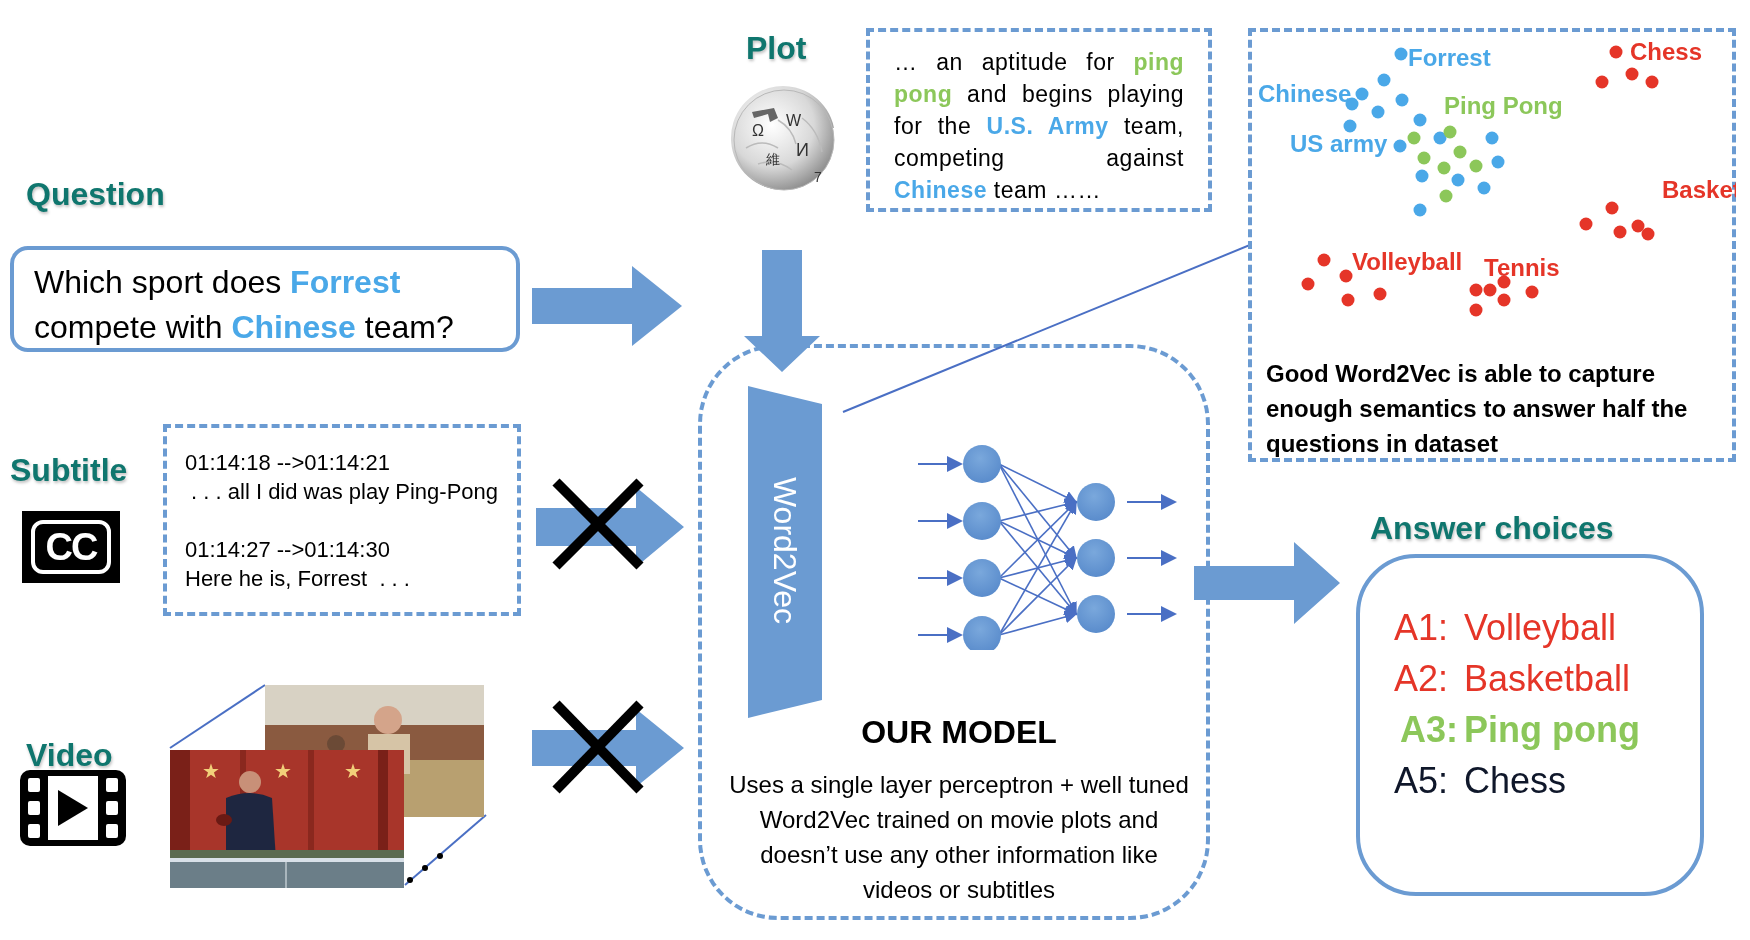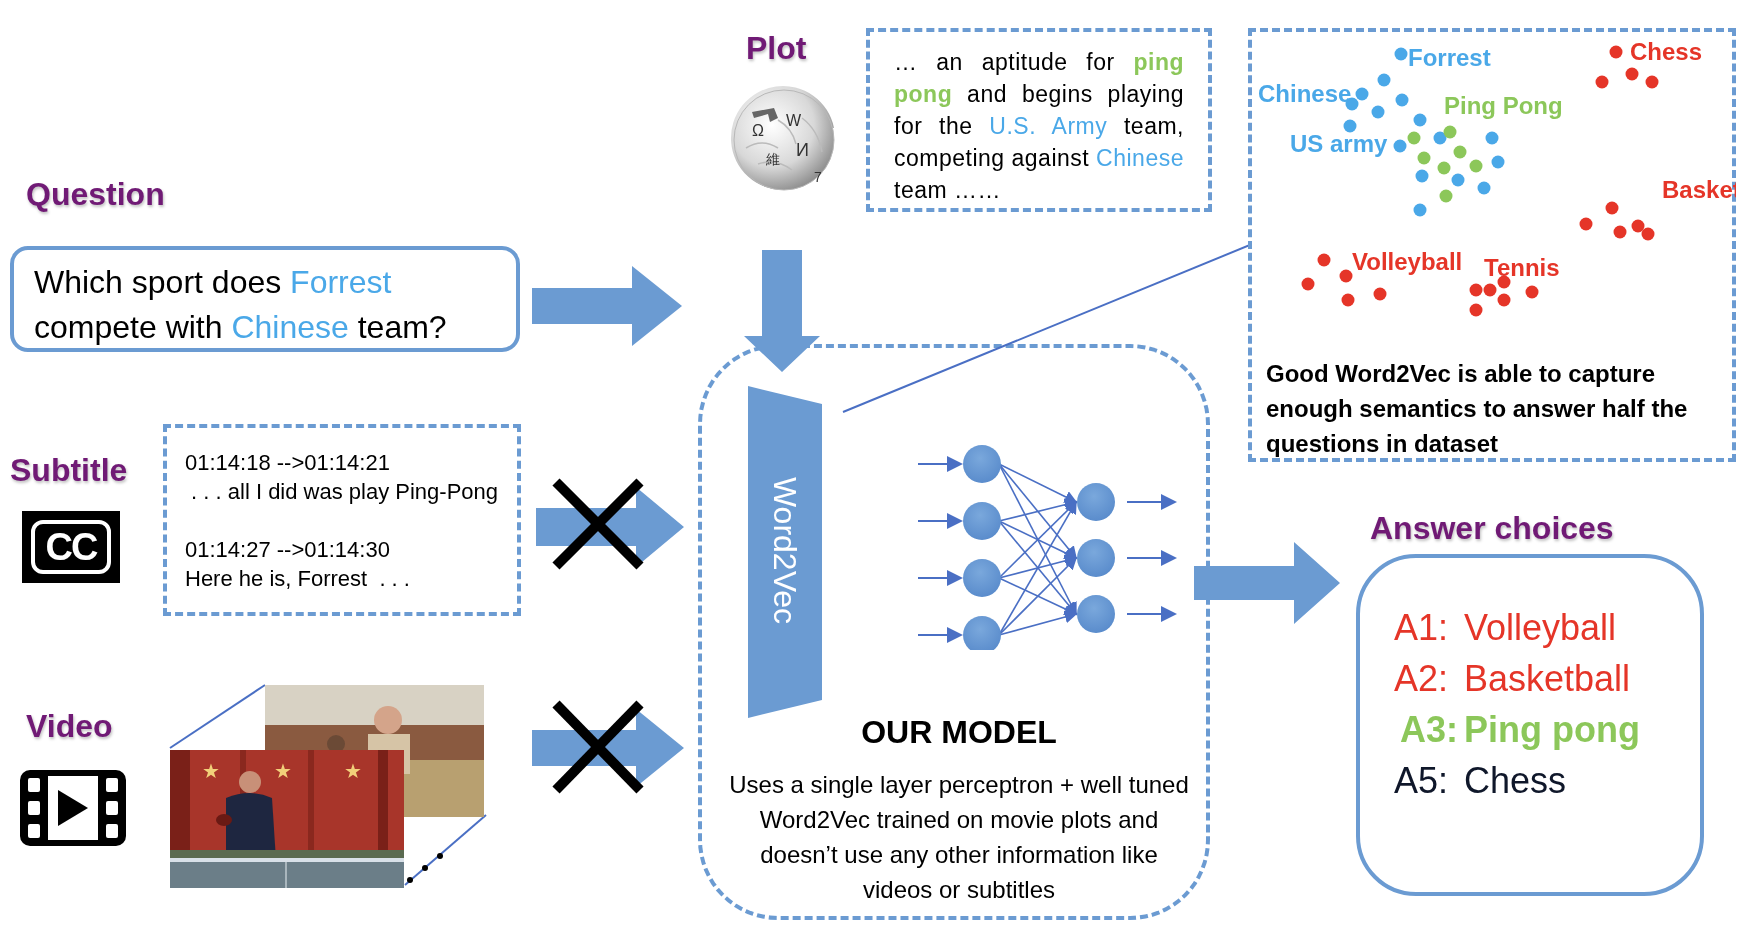--- a/index.html
+++ b/index.html
@@ -1,21 +1,21 @@
 <!DOCTYPE html>
 <html><head>
 <meta charset="utf-8">
 <style>
   html, body { margin:0; padding:0; background:#ffffff; }
   body { width:1750px; height:940px; position:relative; overflow:hidden; font-family:"Liberation Sans", "DejaVu Sans", sans-serif; color:#000; }
   .abs { position:absolute; }
-  .heading { color:#701a75; font-weight:bold; font-size:32px; text-shadow:1px 2px 3px rgba(0,0,0,0.25); }
+  .heading { color:#0f766e; font-weight:bold; font-size:32px; text-shadow:1px 2px 3px rgba(0,0,0,0.25); }
   .solid-box { border:4px solid #6b9bd2; border-radius:18px; background:#fff; box-sizing:border-box; }
   .dashed-box { border:4px dashed #6b9bd2; box-sizing:border-box; background:#fff; }
-  .blue { color:#4aa8e8; font-weight:normal; }
+  .blue { color:#4aa8e8; font-weight:bold; }
   .green { color:#8cc75a; font-weight:bold; }
   #question-box { left:10px; top:246px; width:510px; height:106px; padding:10px 20px; font-size:32px; line-height:45px; }
   #plot-box { left:866px; top:28px; width:346px; height:184px; padding:14px 24px 0 24px; font-size:23px; line-height:32px; text-align:justify; text-align-last:left; letter-spacing:0.5px; }
   #subtitle-box { left:163px; top:424px; width:358px; height:192px; padding:20px 0 0 18px; font-size:22px; line-height:29px; }
   #subtitle-box .gap { height:29px; }
   #embed-box { left:1248px; top:28px; width:488px; height:434px; }
   #model-box { left:698px; top:344px; width:512px; height:576px; border-radius:80px; border-width:4px; }
   #answers-box { left:1356px; top:554px; width:348px; height:342px; border-radius:60px; padding:44px 0 0 34px; font-size:36px; line-height:51px; }
   .model-text { left:724px; top:712px; width:470px; text-align:center; font-size:24px; line-height:35px; }
   .model-title { font-weight:bold; font-size:32px; line-height:40px; margin-bottom:15px; }
@@ -58,21 +58,21 @@
   <div style="position:absolute;left:9px;top:9px;width:80px;height:54px;border:4px solid #fff;border-radius:12px;box-sizing:border-box;color:#fff;font-weight:bold;font-size:38px;line-height:46px;text-align:center;letter-spacing:-2px;font-family:'Liberation Sans',sans-serif;">CC</div>
 </div>
 <div id="subtitle-box" class="abs dashed-box">
   <div>01:14:18  --&gt;01:14:21</div>
   <div style="white-space:pre;"> . . . all I did was play Ping-Pong</div>
   <div class="gap"></div>
   <div>01:14:27  --&gt;01:14:30</div>
   <div style="white-space:pre;">Here he is, Forrest  . . .</div>
 </div>
 
-<div class="abs heading" style="left:26px;top:708px;">Video</div>
+<div class="abs heading" style="left:26px;top:737px;">Video</div>
 <svg class="abs" style="left:18px;top:768px;" width="110" height="80">
   <rect x="2" y="2" width="106" height="76" rx="10" fill="#000"></rect>
   <rect x="10" y="10" width="12" height="14" rx="2" fill="#fff"></rect>
   <rect x="10" y="33" width="12" height="14" rx="2" fill="#fff"></rect>
   <rect x="10" y="56" width="12" height="14" rx="2" fill="#fff"></rect>
   <rect x="88" y="10" width="12" height="14" rx="2" fill="#fff"></rect>
   <rect x="88" y="33" width="12" height="14" rx="2" fill="#fff"></rect>
   <rect x="88" y="56" width="12" height="14" rx="2" fill="#fff"></rect>
   <rect x="30" y="8" width="50" height="64" fill="#fff"></rect>
   <path d="M40 22 L70 40 L40 58 Z" fill="#000"></path>

